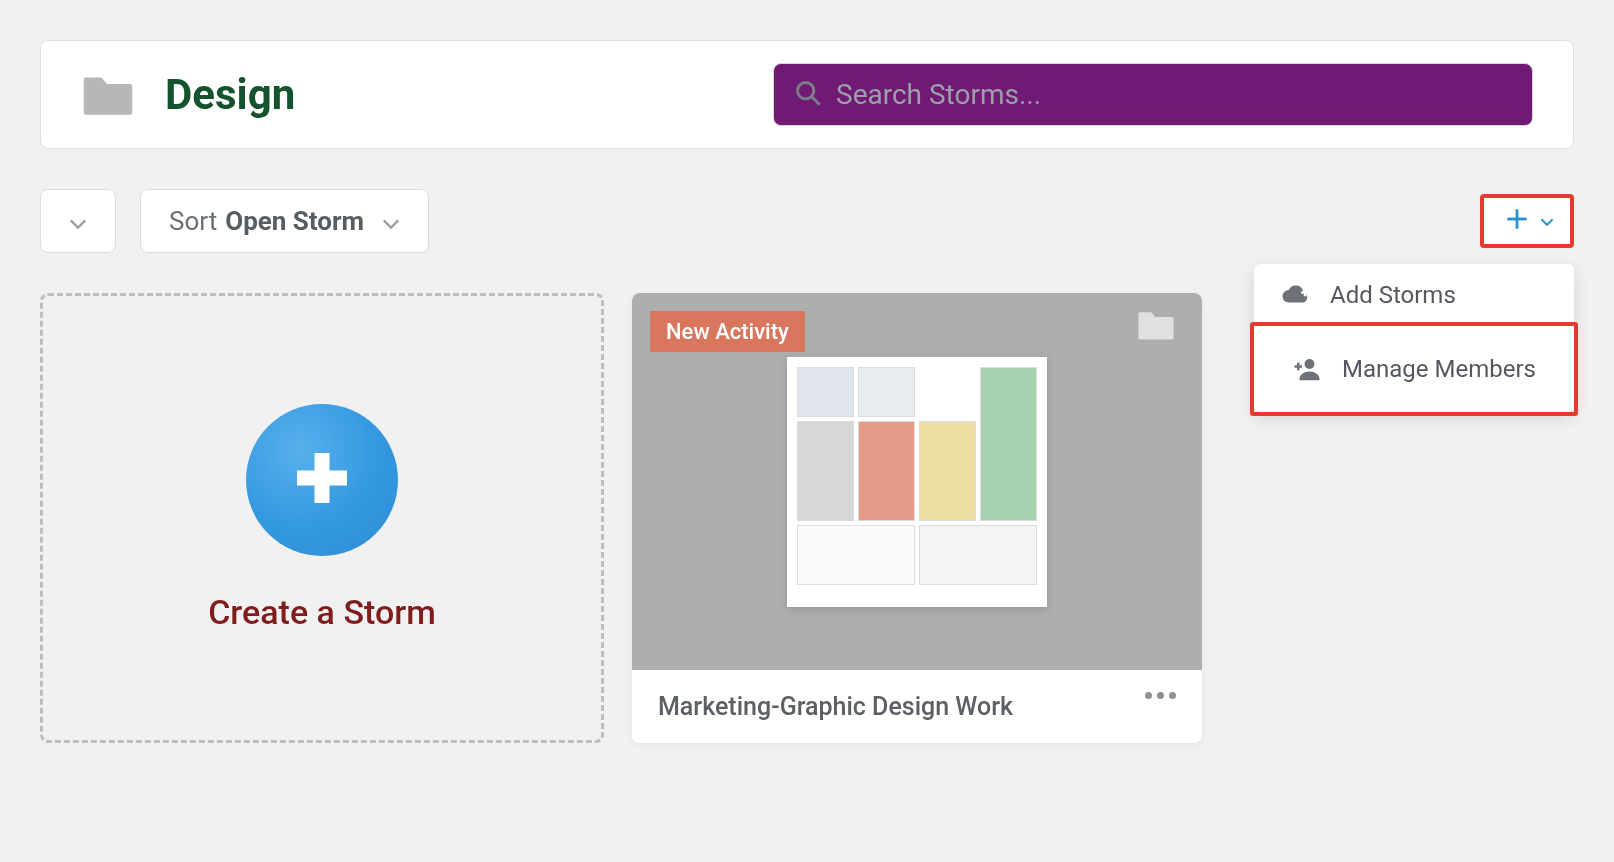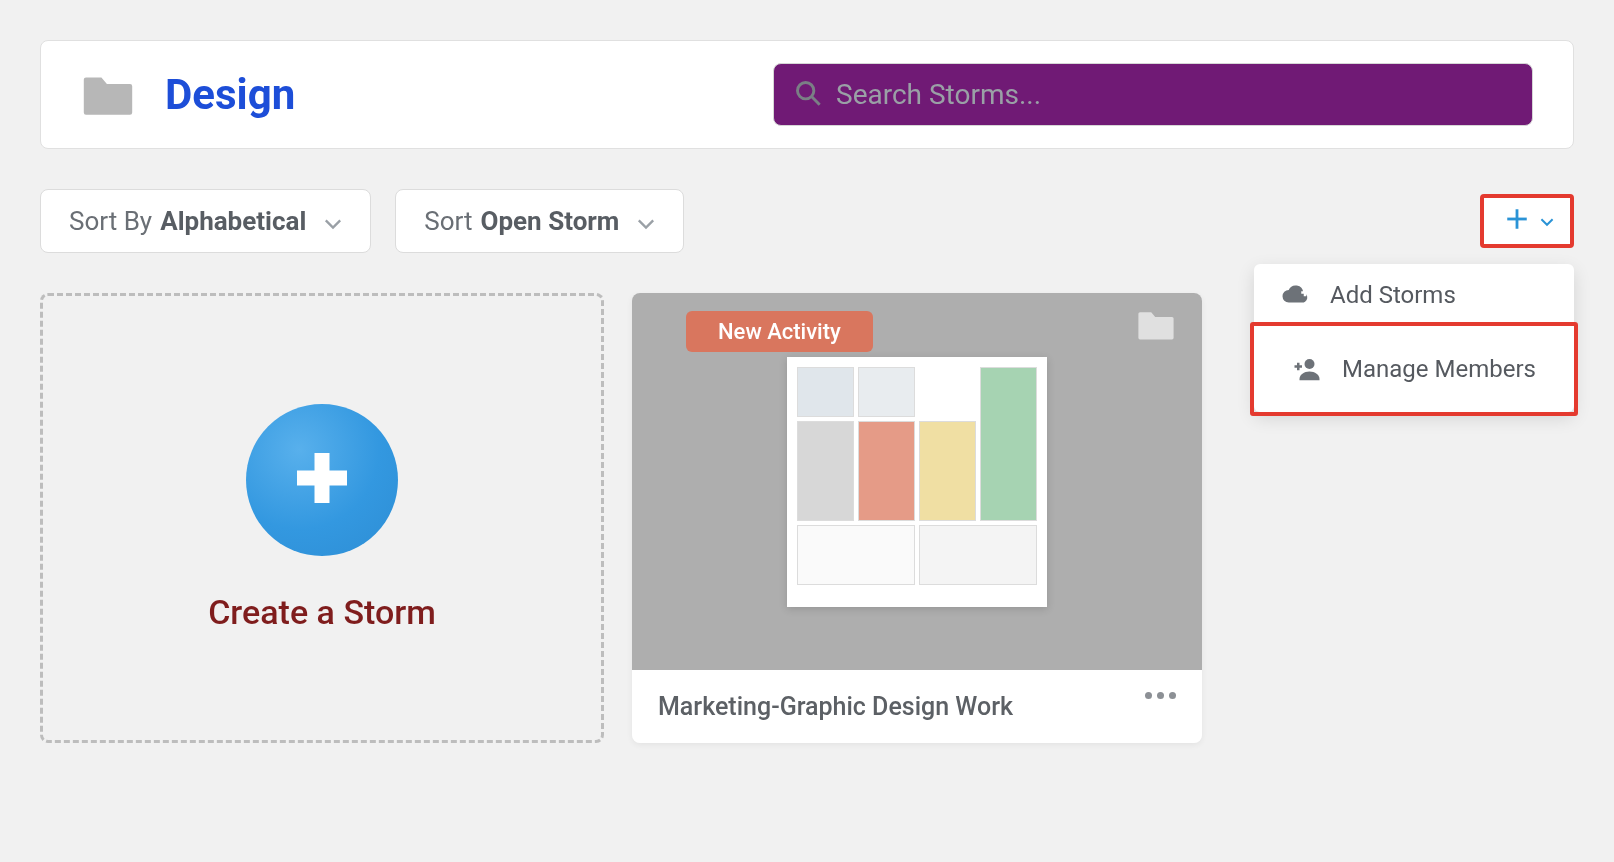--- a/index.html
+++ b/index.html
@@ -19,21 +19,21 @@
     border-radius: 8px;
     display: flex;
     align-items: center;
     padding: 22px 40px;
     gap: 24px;
   }
   .folder-icon-svg { width: 54px; height: 44px; fill: #b7b7b7; display:block; }
   .header-title {
     font-size: 42px;
     font-weight: 700;
-    color: #1d4ed8;
+    color: #14532d;
     flex: 0 0 auto;
     margin-left: 6px;
   }
   .search-input {
     flex: 1;
     display: flex;
     align-items: center;
     border: 1px solid #d6d6d6;
     border-radius: 8px;
     padding: 14px 20px;
@@ -172,23 +172,22 @@
     justify-content: center;
   }
   .badge {
     position: absolute;
     top: 18px;
     left: 18px;
     background: #d9765e;
     color: #fff;
     font-size: 22px;
     font-weight: 500;
-    padding: 8px 32px;
-    border-radius: 6px;
-    margin-left: 36px;
+    padding: 8px 16px;
+    border-radius: 1px;
   }
   .folder-mini {
     position: absolute;
     top: 16px;
     right: 26px;
     width: 40px; height: 32px;
   }
   .folder-mini svg { width: 100%; height: 100%; fill: #e0e0e0; }
 
   .storm-thumb {
@@ -245,24 +244,20 @@
           <circle cx="10" cy="10" r="7"></circle>
           <line x1="15.5" y1="15.5" x2="22" y2="22"></line>
         </svg>
     </span>
     <span class="search-placeholder">Search Storms...</span>
   </div>
 </div>
 
 <div class="filters-row">
   <div class="filter-btn">
-    <span class="filter-label-gap">
-      <span>Sort By</span>
-      <span class="filter-strong">Alphabetical</span>
-    </span>
     <span>
       <svg class="chevron-svg" viewBox="0 0 20 12">
           <polyline points="2,2 10,10 18,2"></polyline>
         </svg>
     </span>
   </div>
   <div class="filter-btn">
     <span class="filter-label-gap">
       <span>Sort</span>
       <span class="filter-strong">Open Storm</span>

